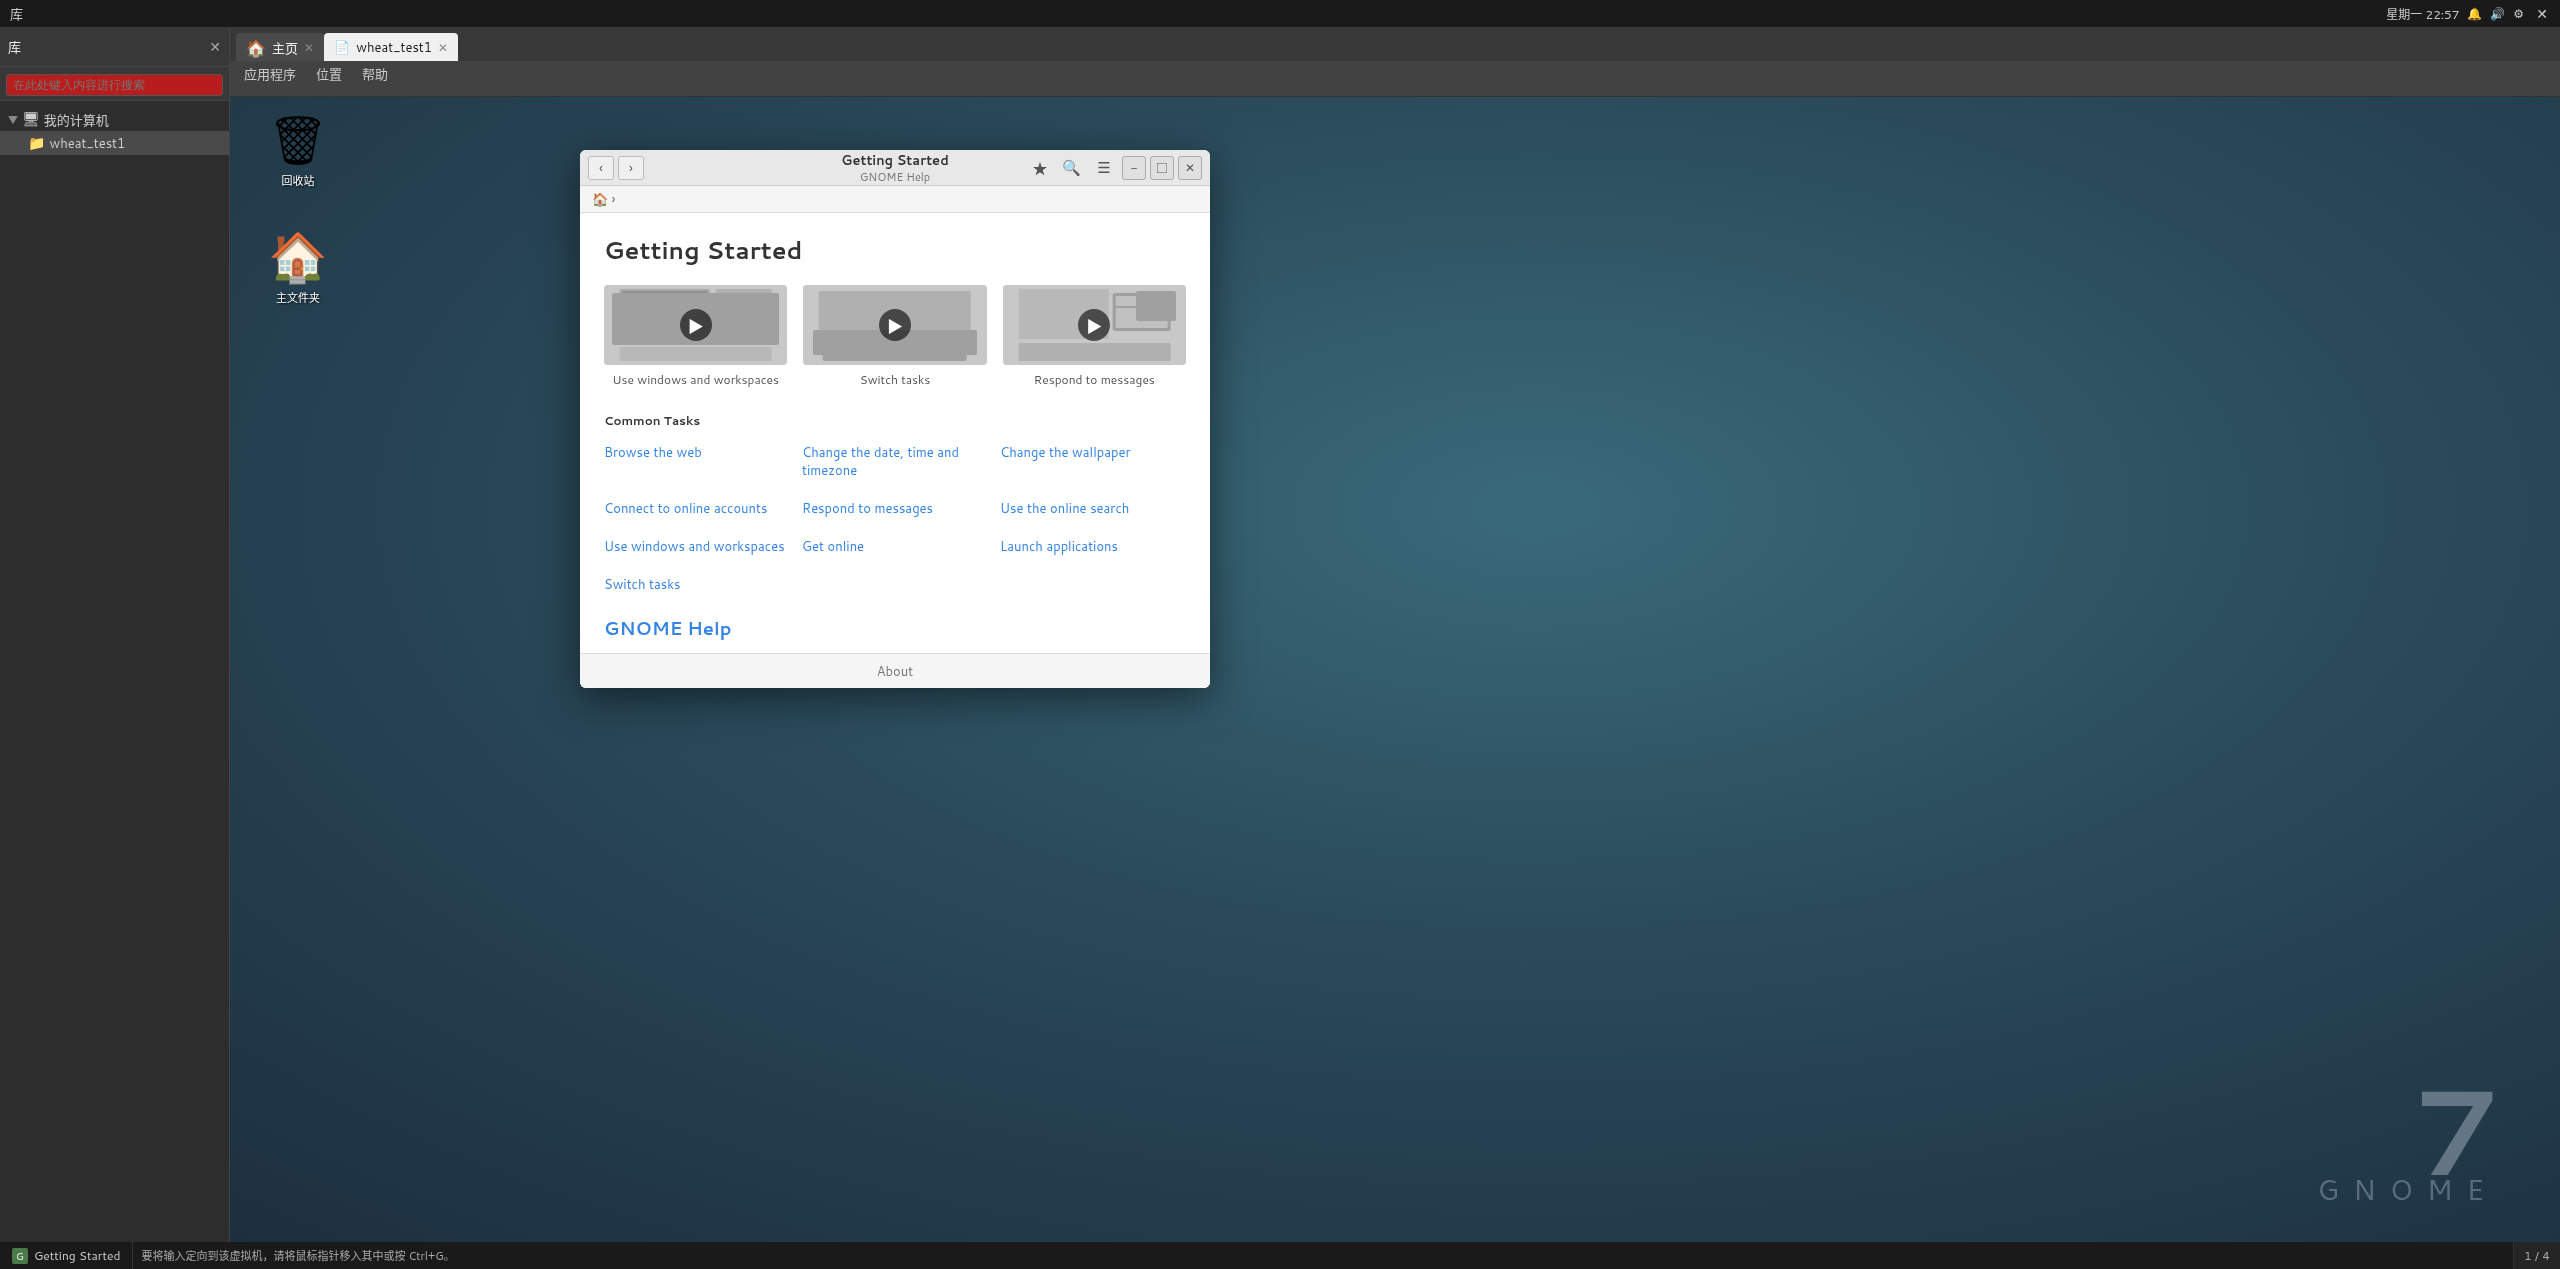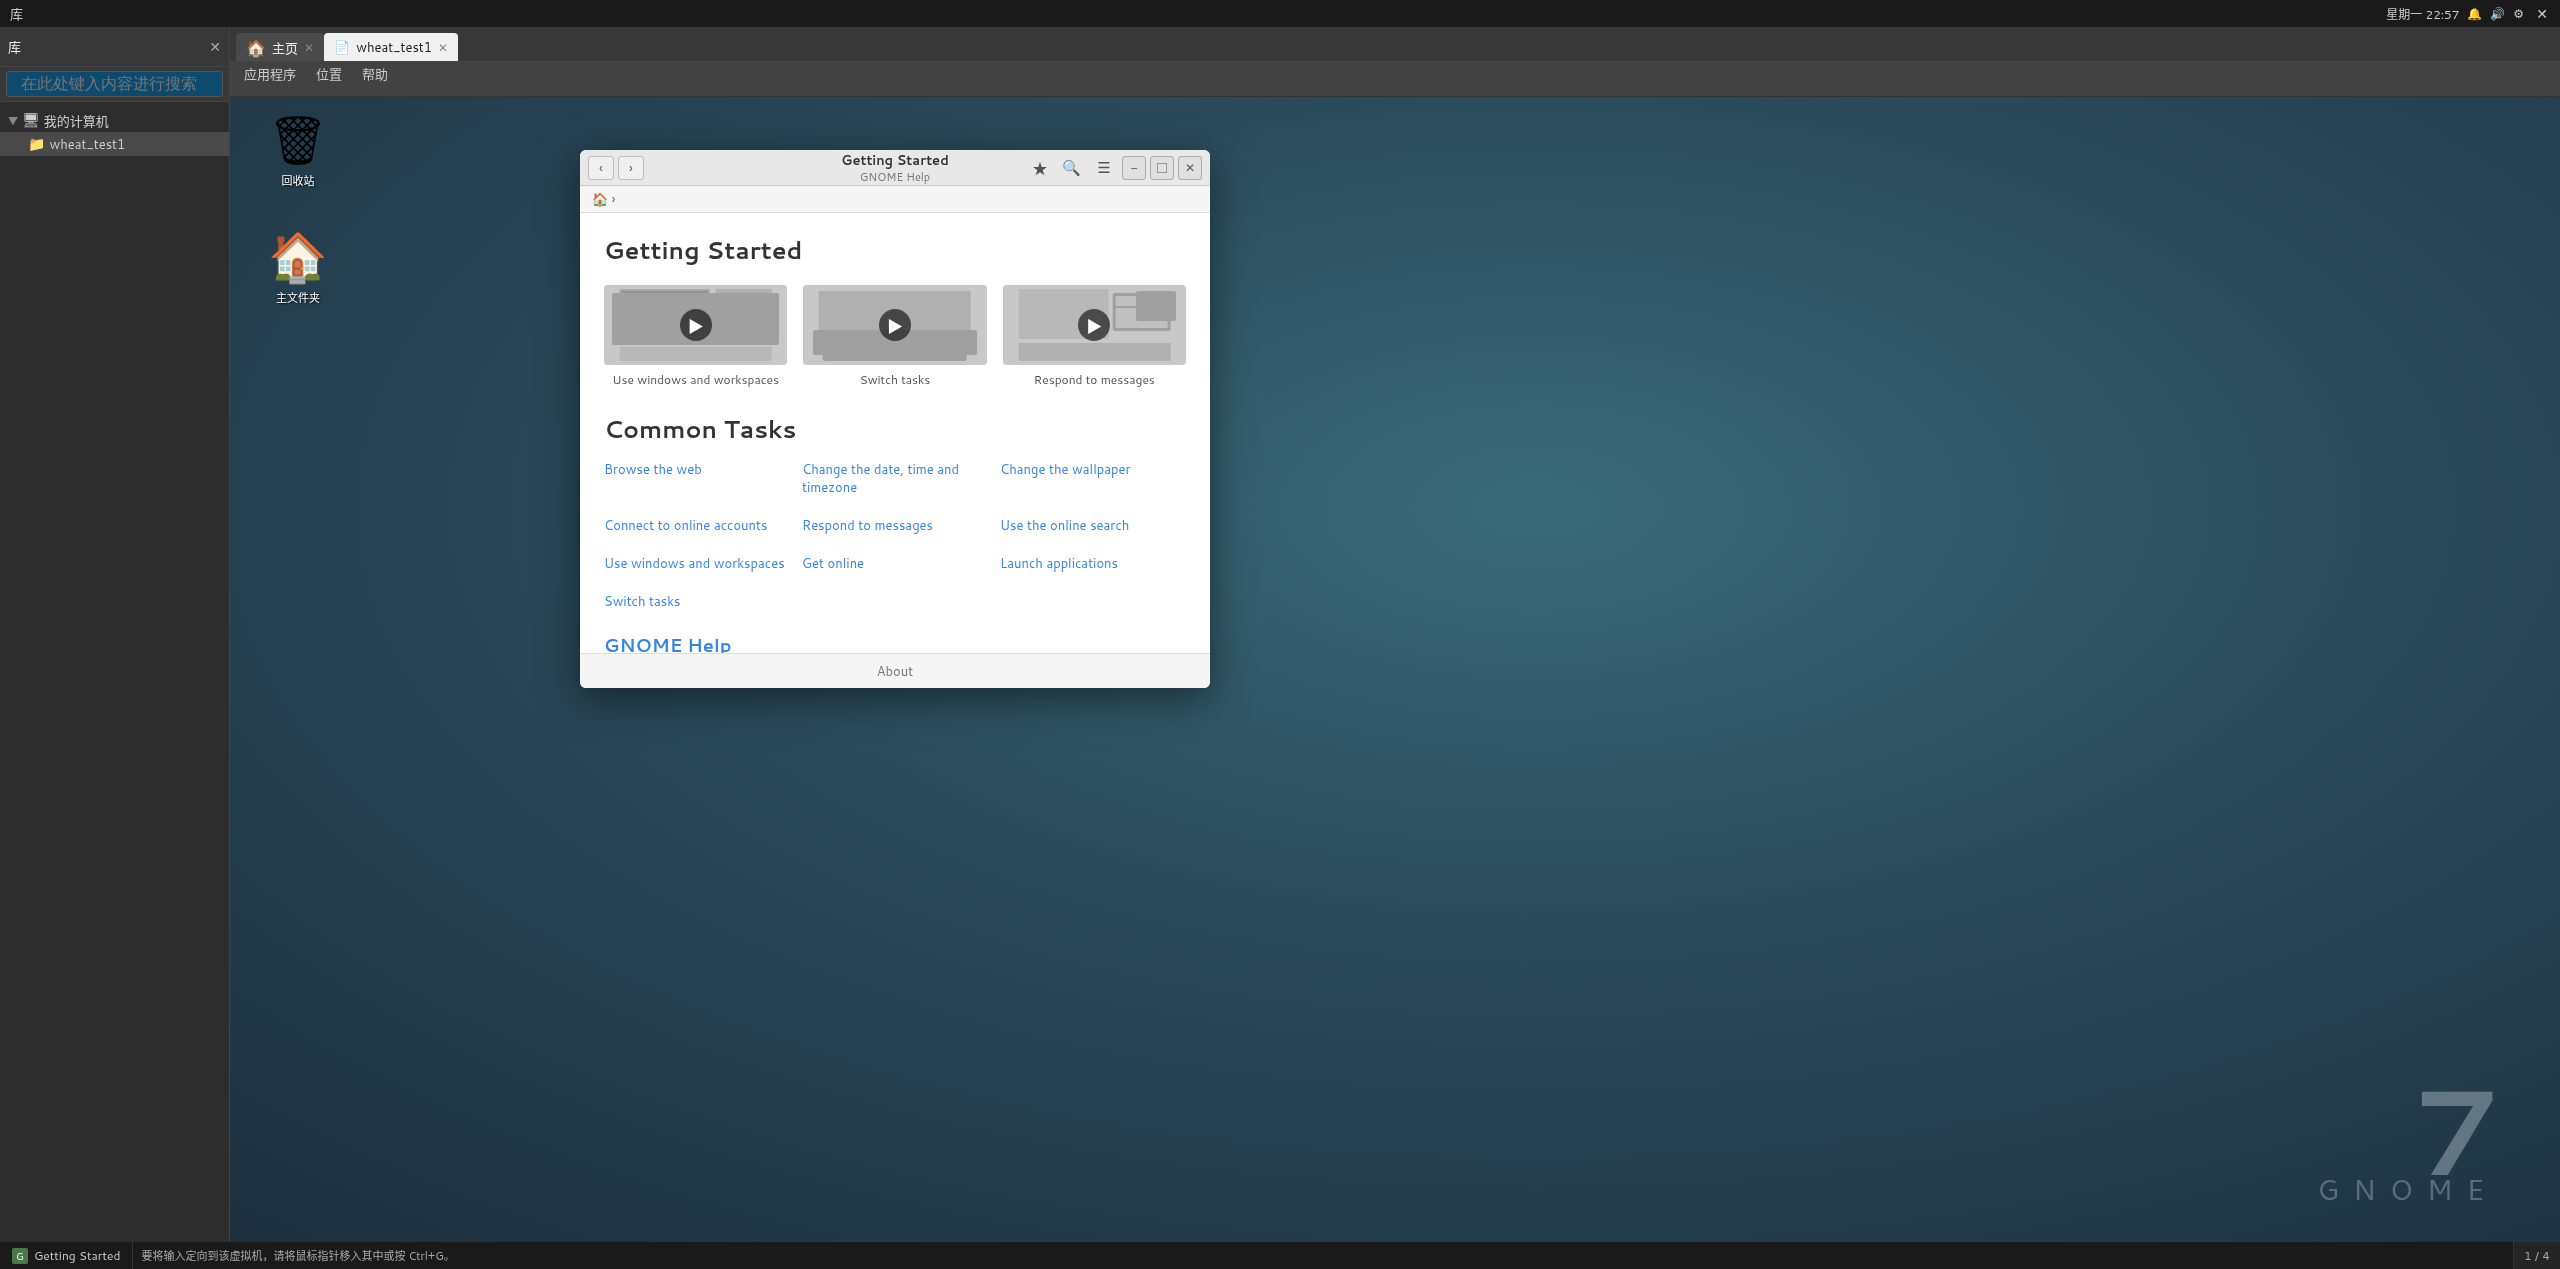--- a/index.html
+++ b/index.html
@@ -80,26 +80,26 @@
       font-size: 14px;
       cursor: pointer;
     }
     .fm-search {
       padding: 4px 6px;
       background: #383838;
       border-bottom: 1px solid #444;
     }
     .fm-search input {
       width: 100%;
-      background: #0c4a6e;
+      background: #b91c1c;
       border: 1px solid #555;
       border-radius: 3px;
       color: #ccc;
-      font-size: 16px;
-      padding: 3px 14px;
+      font-size: 12px;
+      padding: 3px 6px;
       outline: none;
     }
     .fm-tree {
       padding: 6px 0;
       flex: 1;
     }
     .fm-tree-item {
       display: flex;
       align-items: center;
       padding: 2px 8px;
@@ -390,21 +390,21 @@
     }
     .video-label {
       margin-top: 6px;
       font-size: 12px;
       color: #555;
       text-align: center;
     }
 
     
     .section-title {
-      font-size: 24px;
+      font-size: 12px;
       font-weight: bold;
       color: #333;
       margin-bottom: 12px;
     }
     .tasks-grid {
       display: grid;
       grid-template-columns: repeat(3, 1fr);
       gap: 16px 12px;
       margin-bottom: 20px;
     }

